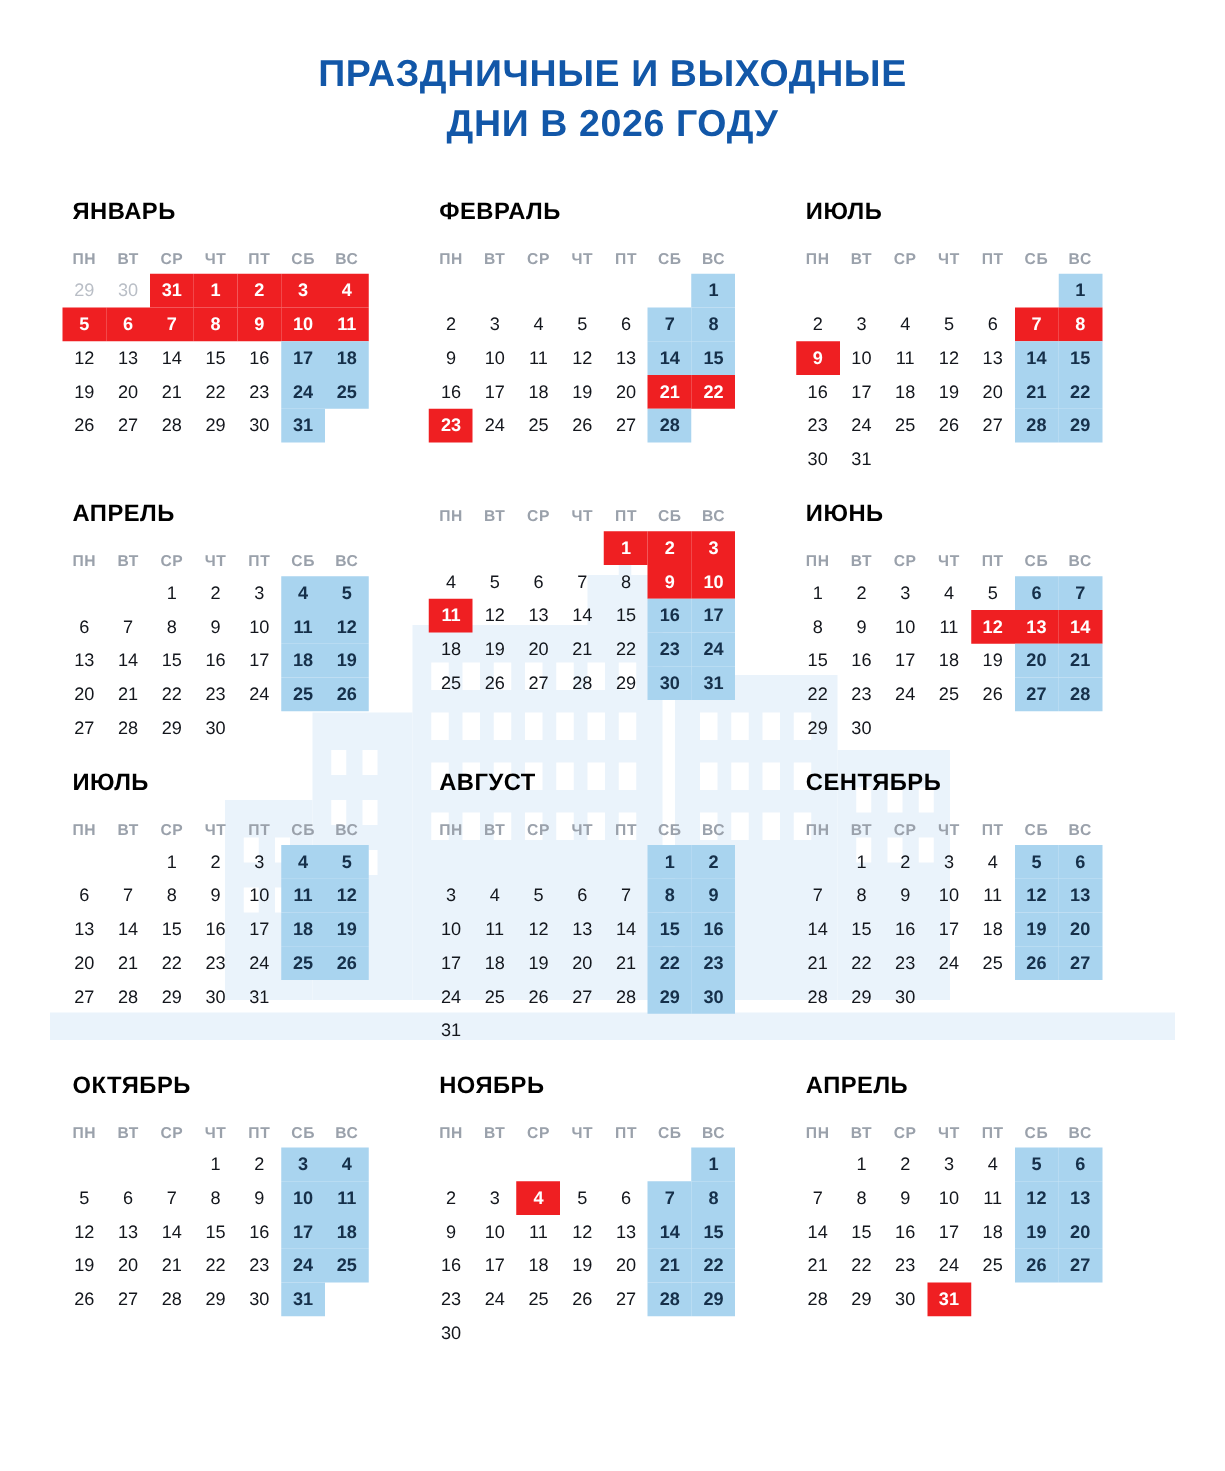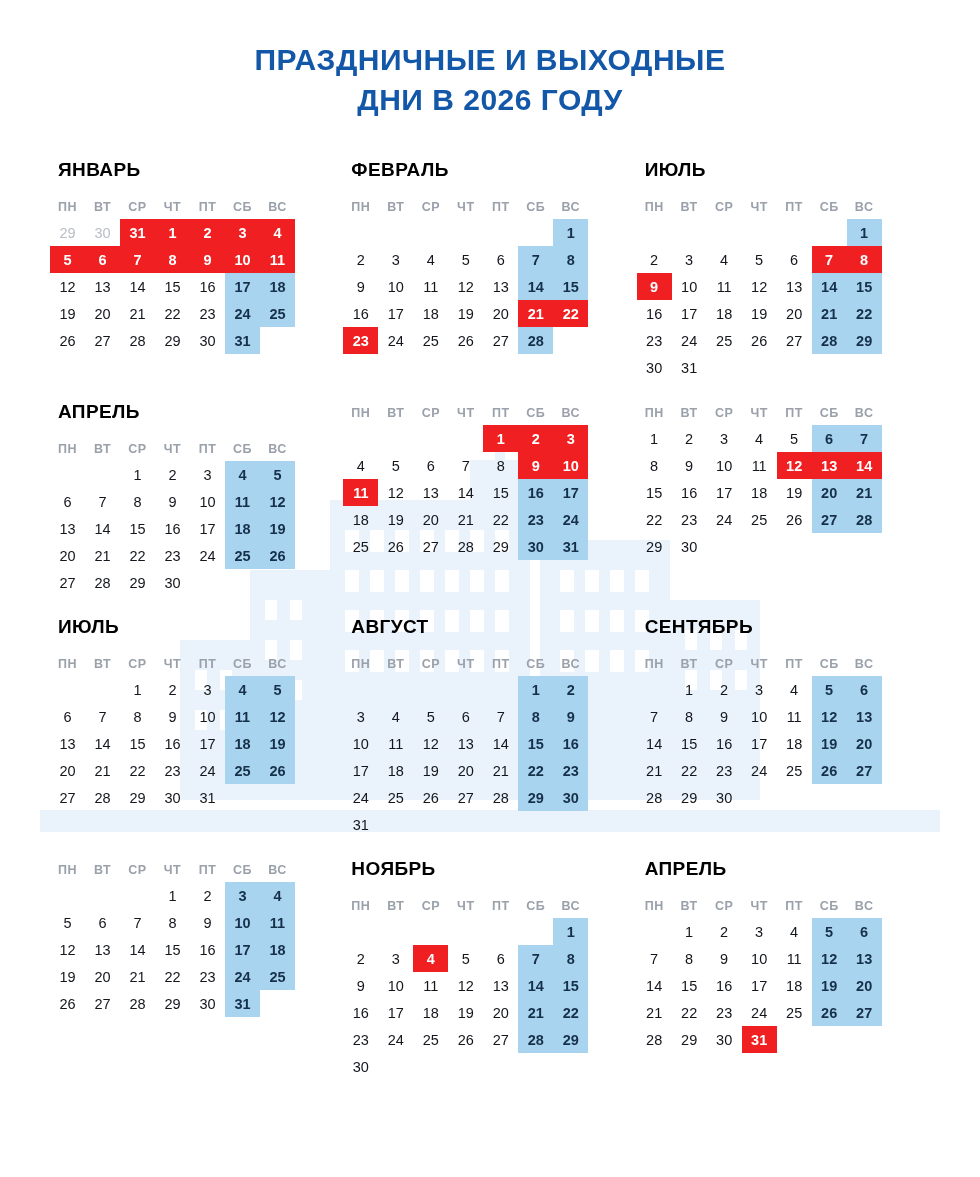--- a/index.html
+++ b/index.html
@@ -501,20 +501,21 @@
               <td class="d">27</td>
               <td class="d">28</td>
               <td class="d">29</td>
               <td class="weekend">30</td>
               <td class="weekend">31</td>
             </tr>
           </tbody>
         </table>
       </div>
       <div class="month">
+        <div class="month-name">ИЮНЬ</div>
         <table class="month-table">
           <thead>
             <tr>
               <th>ПН</th>
               <th>ВТ</th>
               <th>СР</th>
               <th>ЧТ</th>
               <th>ПТ</th>
               <th>СБ</th>
               <th>ВС</th>
@@ -761,20 +762,21 @@
               <td class="d">30</td>
               <td class="empty"></td>
               <td class="empty"></td>
               <td class="empty"></td>
               <td class="empty"></td>
             </tr>
           </tbody>
         </table>
       </div>
       <div class="month">
+        <div class="month-name">ОКТЯБРЬ</div>
         <table class="month-table">
           <thead>
             <tr>
               <th>ПН</th>
               <th>ВТ</th>
               <th>СР</th>
               <th>ЧТ</th>
               <th>ПТ</th>
               <th>СБ</th>
               <th>ВС</th>

